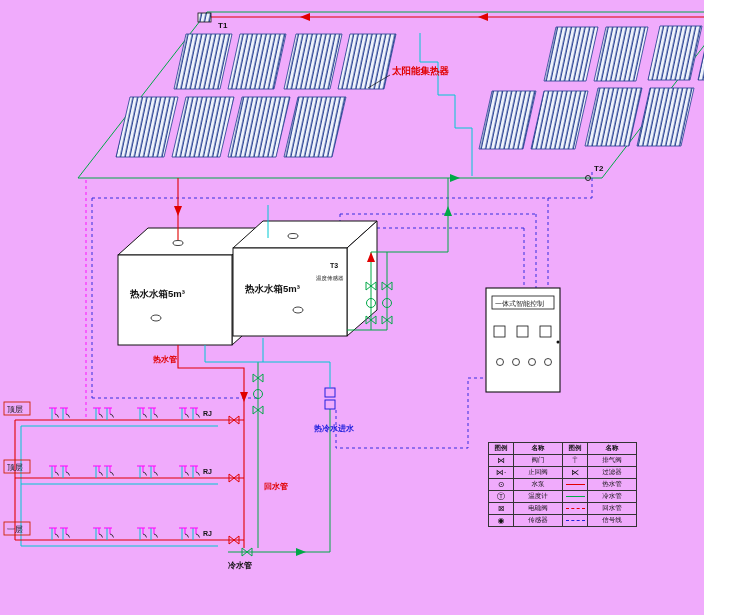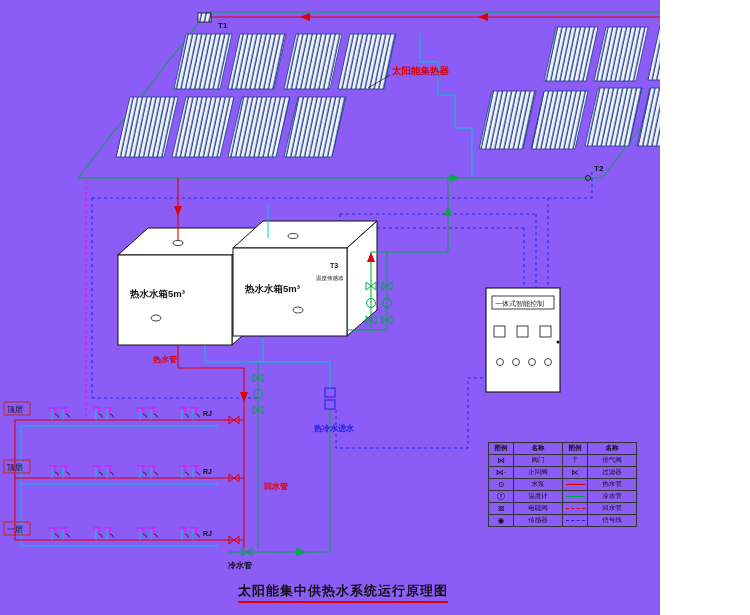--- a/index.html
+++ b/index.html
@@ -1,17 +1,17 @@
 <!DOCTYPE html>
 <html><head>
 <meta charset="utf-8">
 <style>
   html,body{margin:0;padding:0;background:#fff;}
   body{font-family:"Liberation Sans","DejaVu Sans",sans-serif;}
-  .canvas{position:relative;width:660px;height:615px;background:#8b5cf6;overflow:hidden;}
+  .canvas{position:relative;width:660px;height:615px;background:#f0abfc;overflow:hidden;padding-left:44px;}
   .canvas svg{position:absolute;left:0;top:0;}
   .lbl{font-family:"Liberation Sans","DejaVu Sans",sans-serif;}
   
   .legend{position:absolute;left:488px;top:442px;border-collapse:collapse;table-layout:fixed;
           font-size:6.5px;line-height:1;color:#111;}
   .legend td,.legend th{border:1px solid #333;padding:0;text-align:center;height:11px;
           font-weight:normal;overflow:hidden;white-space:nowrap;}
   .legend .c-sym{width:24px;}
   .legend .c-name{width:48px;}
   .legend th{font-weight:bold;}
@@ -277,15 +277,14 @@
   </tr>
   <tr>
     <td class="c-sym glyph">◉</td>
     <td class="c-name">传感器</td>
     <td class="c-sym"><span class="line-sample sig"></span></td>
     <td class="c-name">信号线</td>
   </tr>
 </tbody>
     </table>
 
-<div class="title">太阳能集中供热水系统运行原理图</div>
 
 </div>
 
 </body></html>

